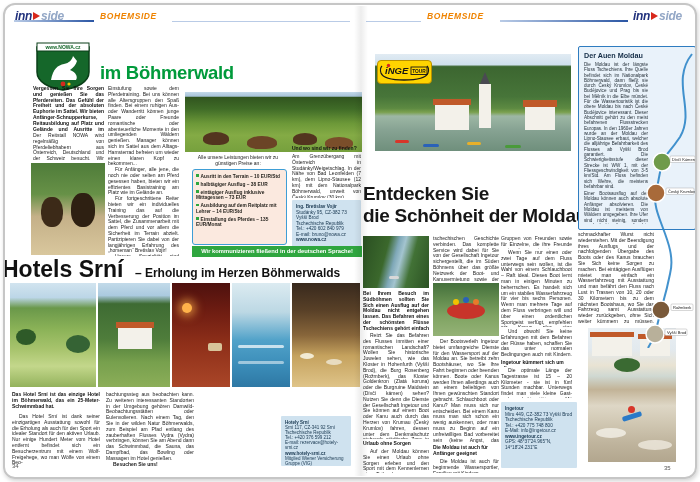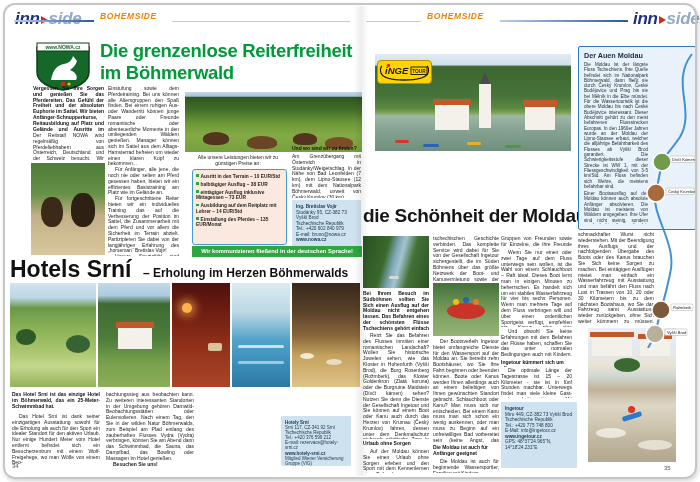--- a/index.html
+++ b/index.html
@@ -1,21 +1,21 @@
 <!DOCTYPE html>
 <html lang="de"><head>
 <meta charset="utf-8">
 <style>
   html,body{margin:0;padding:0;background:#f7f7f7;}
   #stage{position:relative;width:700px;height:482px;background:#fff;font-family:"Liberation Sans",sans-serif;overflow:hidden;}
   .frame{position:absolute;inset:3px;border:2px solid #c6c6c6;border-radius:12px;pointer-events:none;box-shadow:1px 2px 4px rgba(0,0,0,.18);}
   .abs{position:absolute;}
   .gutter{position:absolute;left:354px;top:6px;width:14px;height:470px;background:linear-gradient(90deg,rgba(0,0,0,0),rgba(0,0,0,.07),rgba(0,0,0,0));}
   
-  .logo{font-style:italic;font-weight:bold;font-size:17px;color:#20307c;letter-spacing:-.3px;white-space:nowrap;}
+  .logo{font-style:italic;font-weight:bold;font-size:12px;color:#20307c;letter-spacing:-.3px;white-space:nowrap;}
   .logo .ls{color:#93a7c6;}
   .arrow{display:inline-block;width:0;height:0;border-top:4px solid transparent;border-bottom:4px solid transparent;border-left:7px solid #d8281c;margin:0 1px;}
   .bohem{font-weight:bold;font-style:italic;font-size:8.5px;color:#ef8300;letter-spacing:.6px;white-space:nowrap;}
   .hline{height:2px;background:linear-gradient(90deg,#b9cbe6,#2b56a4);}
   .hline2{height:1px;background:#b9cbe6;}
   
   .t-green{font-weight:bold;font-size:18.5px;letter-spacing:-.3px;color:#009a3b;white-space:nowrap;}
   .t-black{font-weight:bold;font-size:19px;letter-spacing:-.3px;color:#161616;white-space:nowrap;}
   .t-hotels{font-weight:bold;font-size:23px;color:#111;white-space:nowrap;}
   .t-hotels-sub{font-weight:bold;font-size:12px;color:#111;}
@@ -82,21 +82,20 @@
   <div class="abs" style="left:34px;top:40px;">
     <svg width="58" height="52" viewBox="0 0 58 52">
       <path d="M3,7 h52 v25 c0,10 -12,16 -26,18 C15,48 3,42 3,32 Z" fill="#15672a" stroke="#0a3f18" stroke-width="1.5"></path>
       <rect x="3" y="3" width="52" height="8" fill="#ffffff" stroke="#0a3f18" stroke-width="1"></rect>
       <text x="29" y="9.3" font-size="5" text-anchor="middle" fill="#15672a" font-weight="bold">www.NOWA.cz</text>
       <path d="M17,40 c2,-11 7,-15 13,-16 c5,-1 8,-4 9,-8 l4,5 c-1,4 -4,7 -7,9 c6,2 8,7 6,10 z" fill="#ffffff"></path>
       <circle cx="29" cy="44" r="2.4" fill="#d42a1e"></circle>
       <circle cx="35" cy="44" r="1.6" fill="#f2c200"></circle>
     </svg>
   </div>
-  <div class="abs t-green" style="left:100px;top:40px;">Die grenzenlose Reiterfreiheit</div>
   <div class="abs t-green" style="left:100px;top:62px;">im Böhmerwald</div>
 
   <div class="ph" id="ph-pasture" style="left:185px;top:92px;width:177px;height:60px;">
     <span class="horse" style="left:18px;top:40px;width:26px;height:13px;"></span>
     <span class="horse" style="left:62px;top:44px;width:30px;height:13px;background:#6b4426;"></span>
     <span class="horse" style="left:108px;top:41px;width:24px;height:12px;"></span>
     <span class="horse" style="left:140px;top:45px;width:28px;height:12px;background:#7a4e2a;"></span>
   </div>
 
   <div class="tx bx" style="left:33px;top:86px;width:71px;height:45px;">Vergessen Sie Ihre Sorgen und genießen Sie das Pferdereiten. Das Gefühl der Freiheit und der absoluten Euphorie im Sattel. Wir bieten Anfänger-Schnupperkurse, Reitausbildung auf Platz und Gelände und Ausritte im herrlichen Böhmerwaldgebiet an.</div>
@@ -132,21 +131,21 @@
     <div class="nm">Ing. Bretislav Vojir</div>
     <div>Studánky 95, CZ-382 73 Vyšší Brod</div>
     <div>Tschechische Republik</div>
     <div>Tel.: +420 602 840 979</div>
     <div>E-mail: bruno@nowa.cz</div>
     <div class="wb">www.nowa.cz</div>
   </div>
 
   <div class="banner" style="left:192px;top:246px;width:170px;height:11px;">Wir kommunizieren fließend in der deutschen Sprache!</div>
 
-  <div class="abs" style="left:10px;top:256px;white-space:nowrap;">
+  <div class="abs" style="left:2px;top:256px;white-space:nowrap;">
     <span class="t-hotels">Hotels Srní</span>
     <span class="t-hotels-sub" style="margin-left:7px;">– Erholung im Herzen Böhmerwalds</span>
   </div>
 
   <div class="ph" id="ph-garden" style="left:10px;top:283px;width:86px;height:104px;">
     <span class="horse" style="left:6px;top:46px;width:20px;height:16px;background:#2e5a28;border-radius:50%;"></span>
     <span class="horse" style="left:56px;top:52px;width:24px;height:18px;background:#356334;border-radius:50%;"></span>
   </div>
   <div class="ph" id="ph-trees" style="left:98px;top:283px;width:72px;height:104px;">
     <span class="wall" style="left:20px;top:44px;width:34px;height:22px;"></span>
@@ -205,20 +204,21 @@
       <rect x="0.5" y="0.5" width="54" height="23" rx="3.5" fill="#ffd400" stroke="#b89000"></rect>
       <path d="M4,13 C6,18 14,20 27,20 C40,20 49,18 51,13" fill="none" stroke="#1a1a1a" stroke-width="1.3"></path>
       <path d="M4,13 C3,10 3,8 5,6 M51,13 C52,10 52,8 50,6" fill="none" stroke="#1a1a1a" stroke-width="1.1"></path>
       <circle cx="11.5" cy="5.5" r="1.7" fill="#d8281c"></circle>
       <text x="8" y="14" font-size="9.5" font-weight="bold" font-style="italic" fill="#141414">iNGE</text>
       <rect x="34" y="7" width="16" height="7.5" fill="none" stroke="#141414" stroke-width="0.9"></rect>
       <text x="42" y="12.7" font-size="4.8" font-weight="bold" text-anchor="middle" fill="#141414">TOUR</text>
     </svg>
   </div>
 
+  <div class="abs t-black" style="left:363px;top:183px;">Entdecken Sie</div>
   <div class="abs t-black" style="left:363px;top:205px;">die Schönheit der Moldau</div>
 
   <div class="ph" id="ph-rivercliff" style="left:363px;top:236px;width:66px;height:52px;">
     <span class="canoe" style="left:26px;top:40px;width:10px;background:#d8d8d8;"></span>
   </div>
   <div class="tx bx" style="left:363px;top:291px;width:66px;height:40px;">Bei Ihrem Besuch im Südböhmen sollten Sie Sich einen Ausflug auf der Moldau nicht entgehen lassen. Das Befahren eines der schönsten Flüsse Tschechiens gehört einfach zum Besuch dieser Region, was Touristen aus vielen Ecken Europas bestätigt werden...</div>
   <div class="tx" style="left:363px;top:333px;width:66px;height:106px;">
       <p>Reizt Sie das Befahren des Flusses inmitten einer romantischen Landschaft? Wollen Sie historische Juwelen sehen, wie das Kloster in Hohenfurth (Vyšší Brod), die Burg Rosenberg (Rožmberk), das Kloster Goldenkron (Zlatá koruna) oder die Burgruine Maidstein (Dívčí kámen) sehen? Nutzen Sie denn die Dienste der Gesellschaft Ingetour und Sie können auf einem Boot oder Kanu auch durch das Herzen von Krumau (Český Krumlov) fahren, dessen unter dem Denkmalschutz stehende städtische Zone in die Liste des Weltkultur- und Naturerbes der UNESCO aufgenommen wurde und von Touristen aus der ganzen Welt bewundert wird.</p>
     </div>
   <div class="tx sh" style="left:363px;top:441px;width:66px;height:7px;">Urlaub ohne Sorgen</div>

